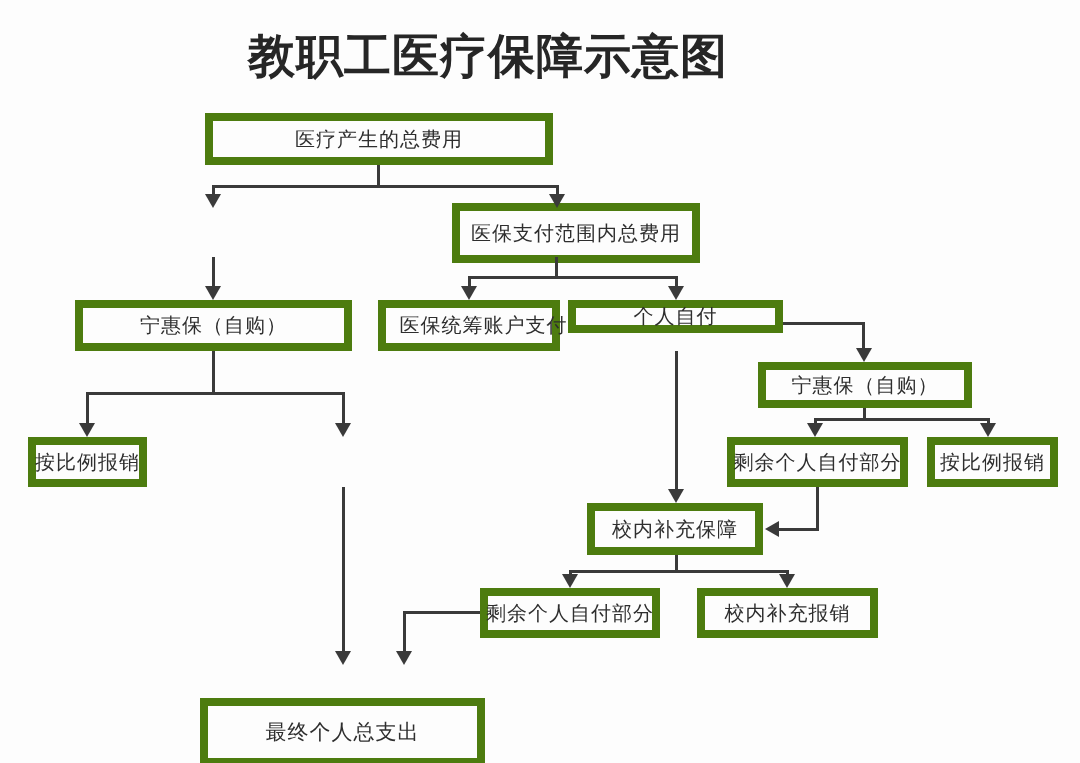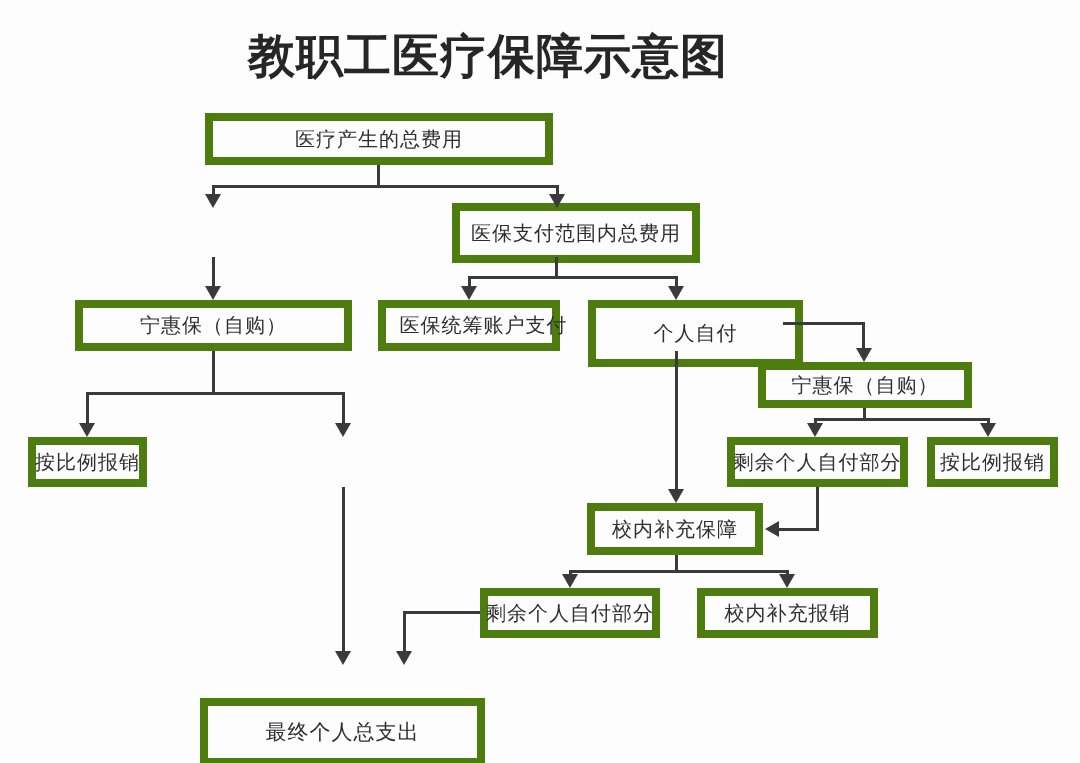--- a/index.html
+++ b/index.html
@@ -62,21 +62,21 @@
 
   <div class="node" style="left:205px;top:113px;width:348px;height:52px;">医疗产生的总费用</div>
 
 
   <div class="node" style="left:432px;top:203px;width:248px;height:60px;margin-left:20px;">医保支付范围内总费用</div>
 
   <div class="node" style="left:75px;top:300px;width:277px;height:51px;">宁惠保（自购）</div>
 
   <div class="node" style="left:378px;top:300px;width:182px;height:51px;padding-left:29px;">医保统筹账户支付</div>
 
-  <div class="node" style="left:588px;top:300px;width:215px;height:67px;">个人自付</div>
+  <div class="node" style="left:568px;top:300px;width:215px;height:33px;">个人自付</div>
 
   <div class="node" style="left:758px;top:362px;width:214px;height:46px;">宁惠保（自购）</div>
 
   <div class="node" style="left:28px;top:437px;width:119px;height:50px;">按比例报销</div>
 
 
   <div class="node" style="left:727px;top:437px;width:181px;height:50px;">剩余个人自付部分</div>
 
   <div class="node" style="left:927px;top:437px;width:131px;height:50px;">按比例报销</div>
 

